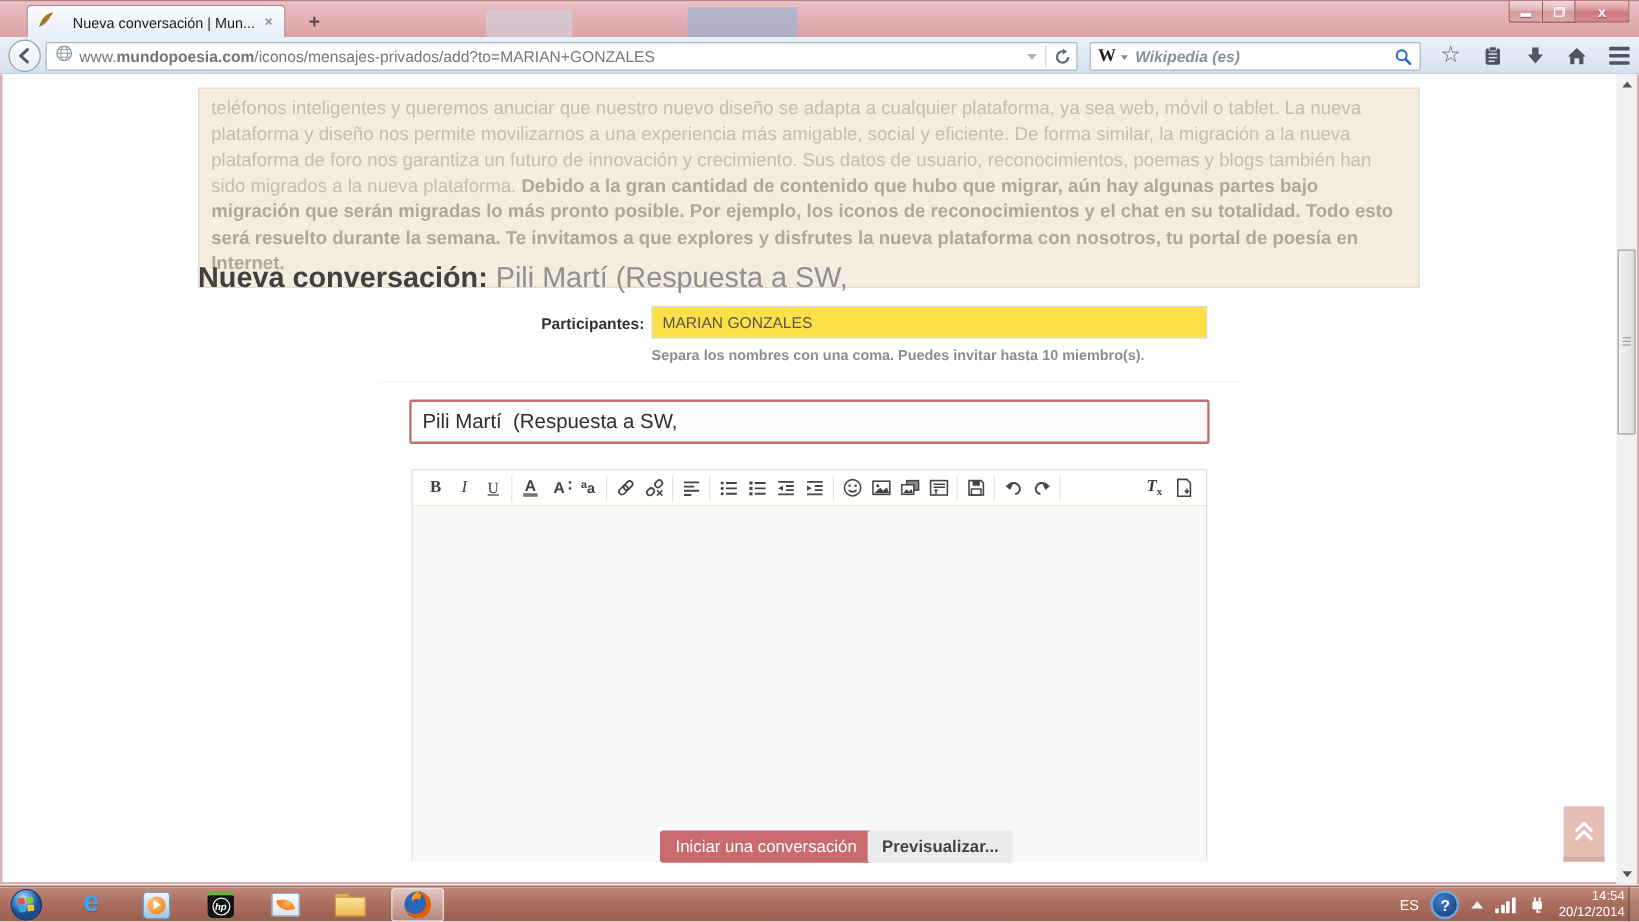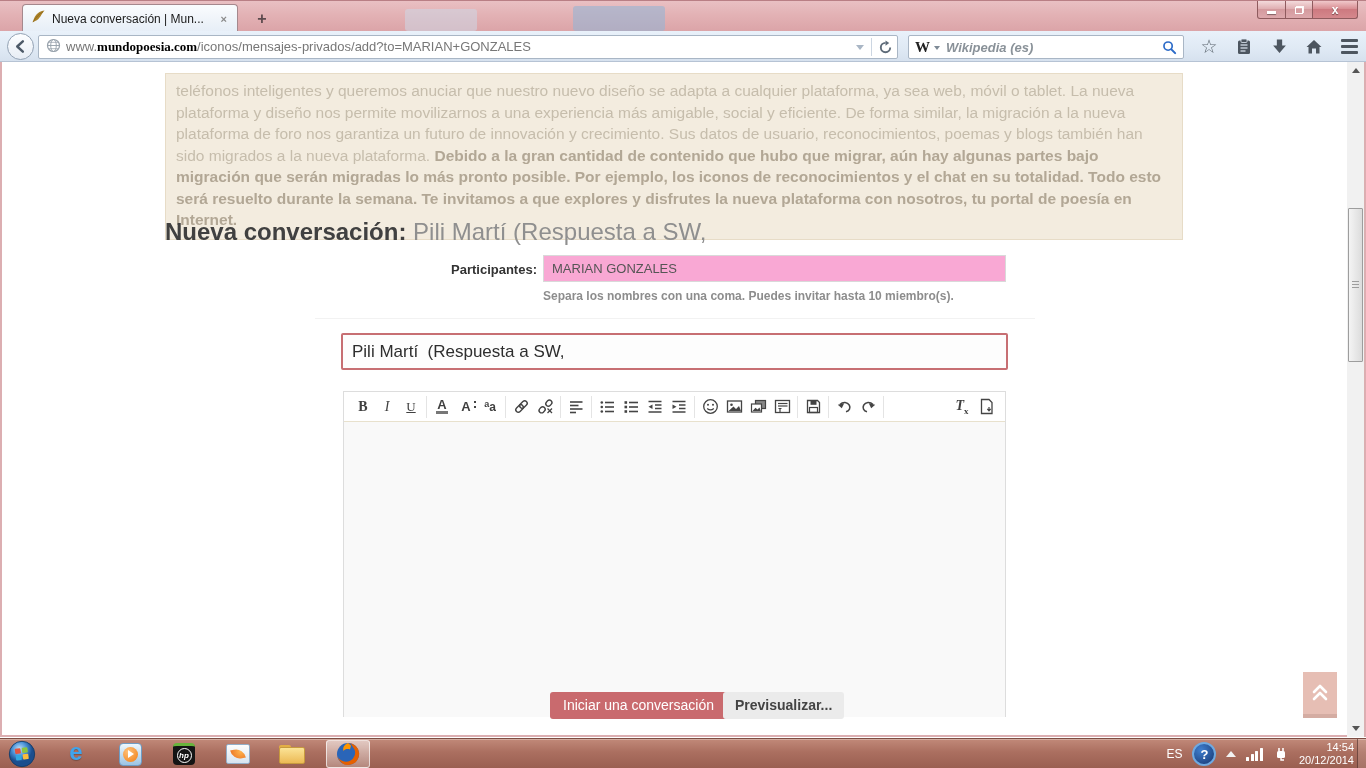--- a/index.html
+++ b/index.html
@@ -11,21 +11,21 @@
   .titlebar { position:absolute; left:0; top:0; width:1366px; height:31px;
     background:linear-gradient(180deg,#e9c0c3 0%,#e3b2b5 45%,#dba4a8 100%);
     border-top:1px solid #b97f85; }
   .glass-blob { position:absolute; border-radius:3px; }
   .blob1 { left:405px; top:8px; width:72px; height:22px; background:rgba(205,215,230,0.55); }
   .blob2 { left:573px; top:5px; width:92px; height:25px; background:rgba(150,180,212,0.6); }
   .tab { position:absolute; left:22px; top:3px; width:216px; height:28px;
     background:linear-gradient(180deg,#fafcfe 0%,#eef3f9 60%,#e6eef7 100%);
     border:1px solid #a5888d; border-bottom:none; border-radius:4px 4px 0 0;
     display:flex; align-items:center; padding:0 8px; gap:6px; }
-  .tab-title { font-size:12px; color:#1a1a1a; white-space:nowrap; overflow:hidden; flex:1; }
+  .tab-title { font-size:12px; color:#1a1a1a; white-space:nowrap; overflow:hidden; flex:1;text-align:right; }
   .tab-close { color:#8a8a8a; font-size:11px; font-weight:bold; padding:0 2px; cursor:default; }
   .newtab { position:absolute; left:248px; top:8px; width:28px; height:20px;
     border-radius:0 3px 3px 0; color:#5c4a4d; font-size:16px; font-weight:bold;
     display:flex; align-items:center; justify-content:center; }
   .wincontrols { position:absolute; right:8px; top:0; display:flex; }
   .winbtn { height:18px; border:1px solid #8f5b5e; border-top:none;
     background:linear-gradient(180deg,#f3dadb 0%,#e0b0b3 45%,#d49a9e 50%,#dda8ac 100%);
     display:flex; align-items:center; justify-content:center; color:#fff; }
   .winbtn.min { width:29px; border-radius:0 0 0 3px; }
   .winbtn.res { width:27px; border-left:none; }
@@ -40,21 +40,21 @@
     background:linear-gradient(180deg,#e9f1fa 0%,#dfe9f4 60%,#d6e1ee 100%);
     border-bottom:1px solid #b6c3d4; display:flex; align-items:center; }
   .backbtn { position:absolute; left:7px; top:2px; width:27px; height:27px; border-radius:50%;
     background:linear-gradient(180deg,#fdfeff,#e7edf5); border:1px solid #93a2b4;
     display:flex; align-items:center; justify-content:center; }
   .backbtn svg { display:block; }
   .urlbar { position:absolute; left:38px; top:4px; width:860px; height:24px; background:#fff;
     border:1px solid #a9b6c5; border-radius:2px; display:flex; align-items:center; padding:0 4px; }
   .globe { margin:0 5px 0 3px; flex:none; }
   .urltext { font-size:13px; color:#777; white-space:nowrap; overflow:hidden; flex:1; }
-  .urltext .domain { color:#000000; font-weight:700;font-family:Liberation Serif, serif; }
+  .urltext .domain { color:#737373; font-weight:700; }
   .url-actions { display:flex; align-items:center; flex:none; }
   .drop-tri { width:0; height:0; border-left:4px solid transparent; border-right:4px solid transparent;
     border-top:5px solid #a9b6c5; margin:0 7px; }
   .url-divider { width:1px; height:18px; background:#ccd6e2; margin-right:6px; }
   .searchbar { position:absolute; left:908px; top:4px; width:276px; height:24px; background:#fff;
     border:1px solid #a9b6c5; border-radius:2px; display:flex; align-items:center; padding:0 6px; }
   .w-logo { font-family:"Liberation Serif",serif; font-weight:bold; font-size:15px; color:#222; }
   .search-tri { width:0; height:0; border-left:3.5px solid transparent; border-right:3.5px solid transparent;
     border-top:4px solid #7e8a96; margin:2px 6px 0 4px; }
   .search-input { border:none; outline:none; flex:1; font-size:13px; font-style:italic; color:#a16207;
@@ -77,21 +77,21 @@
     font-size:15.5px; line-height:21.5px; color:#c6bdac; }
   .notice b { color:#b2a795; }
 
   .heading { position:absolute; left:165px; top:156px; font-family:Liberation Sans, sans-serif; font-size:24px; }
   .heading .h-pre { font-weight:700; color:#404040; }
   .heading .h-val { font-weight:400; color:#8f8f8f; }
 
   .p-label { position:absolute; left:400px; top:200px; width:137px; text-align:right;
     font-size:13px; font-weight:bold; color:#333; }
   .p-input { position:absolute; left:543px; top:193px; width:463px; height:27px;
-    background:#f9a8d4; border:1px solid #d9d9d9; font-size:13px; color:#555;
+    background:#fde047; border:1px solid #d9d9d9; font-size:13px; color:#555;
     padding:0 8px; font-family:"Liberation Sans",sans-serif; }
   .p-help { position:absolute; left:543px; top:227px; font-size:12px; font-weight:bold; color:#8d8d8d; }
 
   .sep-line { position:absolute; left:315px; top:256px; width:720px; height:1px; background:rgba(0,0,0,0.05); }
 
   .t-input { position:absolute; left:341px; top:271px; width:667px; height:37px;
     background:#fdfdfd; border:2px solid #c76f73; border-radius:2px;
     font-size:17px; color:#2e2e2e; padding:0 9px; font-family:"Liberation Sans",sans-serif; }
 
   .editor { position:absolute; left:343px; top:329px; width:663px; height:326px;

